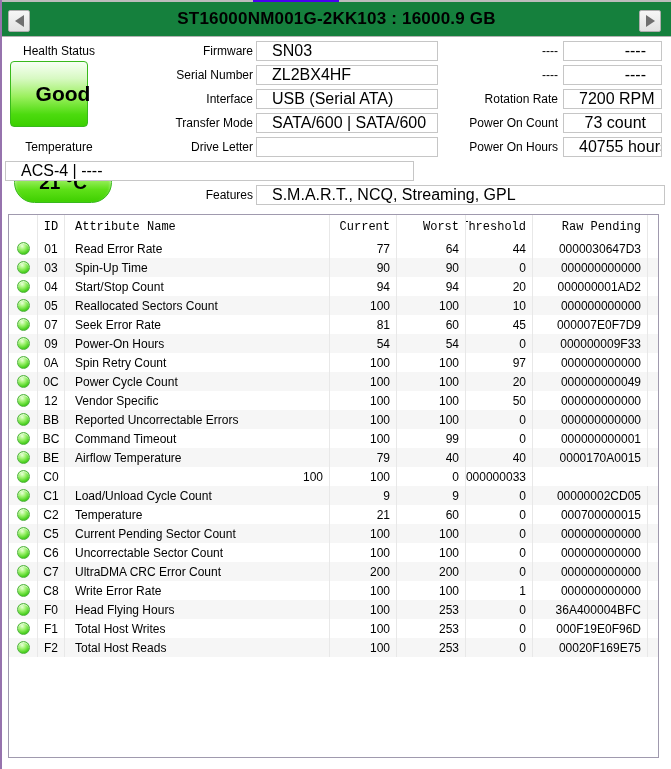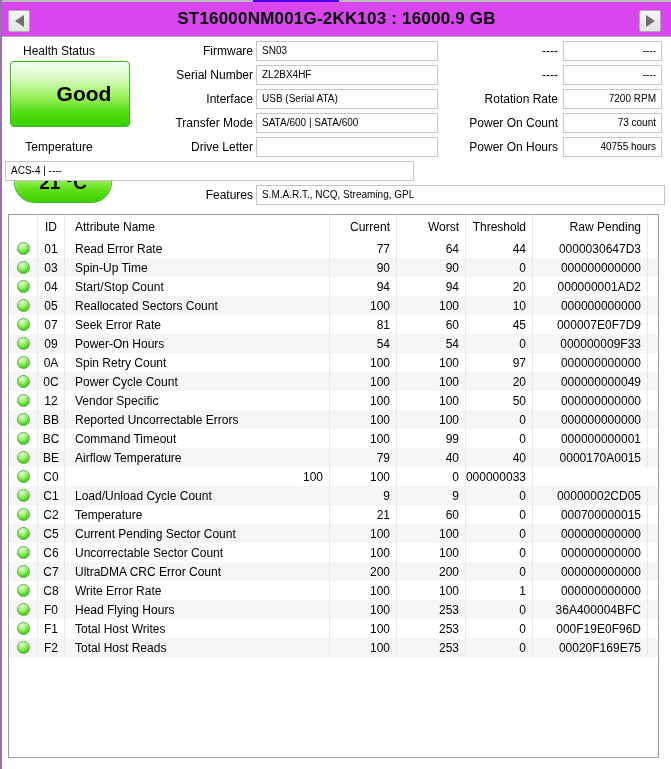--- a/index.html
+++ b/index.html
@@ -5,54 +5,54 @@
   * { margin:0; padding:0; box-sizing:border-box; }
   html,body { width:671px; height:769px; background:#fff; }
   body { font-family:"Liberation Sans","DejaVu Sans",sans-serif; color:#000; position:relative; overflow:hidden; }
   .window { position:absolute; inset:0; border-left:2px solid #9673ad; background:#fff; }
 
   
   .top-line { position:absolute; top:0; left:0; right:0; height:2px; background:#bcbcbc; }
   .top-accent { position:absolute; top:0; left:251px; width:86px; height:2px; background:#4a00f0; }
 
   
-  .titlebar { position:absolute; top:2px; left:0; right:0; height:35px; border-bottom:1px solid #b2b2b2; background:#d946ef; }
+  .titlebar { position:absolute; top:2px; left:0; right:0; height:35px; border-bottom:1px solid #b2b2b2; background:#15803d; }
   .title { position:absolute; left:40px; right:40px; top:0; height:34px; line-height:34px; text-align:center; font-size:17px; font-weight:600; letter-spacing:.2px; }
   .nav-btn { position:absolute; top:8px; width:22px; height:22px; background:linear-gradient(#f6f6f6,#e2e2e2); border:1px solid #aeaeae; border-radius:2px; display:flex; align-items:center; justify-content:center; cursor:pointer; }
   .nav-btn.left { left:6px; } .nav-btn.right { right:10px; }
   .tri-l { width:0; height:0; border-style:solid; border-width:6px 9px 6px 0; border-color:transparent #6f6f6f transparent transparent; }
   .tri-r { width:0; height:0; border-style:solid; border-width:6px 0 6px 9px; border-color:transparent transparent transparent #6f6f6f; }
 
   
   .h-label { position:absolute; left:8px; width:98px; text-align:center; font-size:12px; }
-  .good-btn { position:absolute; left:8px; top:61px; width:120px; height:66px; border:1px solid #38b91c; border-radius:4px;
+  .good-btn { position:absolute; left:8px; top:61px; width:78px; height:66px; border:1px solid #38b91c; border-radius:4px;
     background:linear-gradient(180deg,#f7fff5 0%,#d7f9c2 26%,#9bf05e 54%,#4cdb0e 82%,#3bd000 100%);
     display:flex; align-items:center; justify-content:center; font-size:21px; font-weight:bold; cursor:pointer;padding-left:28px; }
   .temp-pill { position:absolute; left:12px; top:162px; width:98px; height:41px; border:1px solid #38b91c; border-radius:21px;
     background:linear-gradient(180deg,#edffdf 0%,#b4f57d 32%,#5ee018 68%,#3ecf00 100%);
     display:flex; align-items:center; justify-content:center; font-size:19px; font-weight:bold; cursor:pointer;
     box-shadow:inset 0 2px 3px rgba(255,255,255,.7); }
 
   
   .info-grid { position:absolute; top:39px; }
   #info-left { left:0; width:665px; }
   #info-right { left:438px; width:225px; }
   .info-row { display:flex; align-items:center; height:24px; }
   .info-label { font-size:12px; text-align:right; white-space:nowrap; }
   #info-left .info-label { width:251px; }
   #info-right .info-label { width:118px; }
-  .info-box { height:20px; line-height:17px; border:1px solid #c6c6c6; background:#fff; font-size:10px; padding:0 5px; margin-left:3px; white-space:nowrap; overflow:hidden; }
+  .info-box { height:20px; line-height:17px; border:1px solid #c6c6c6; background:#fff; font-size:16px; padding:0 15px; margin-left:3px; white-space:nowrap; overflow:hidden; }
   #info-left .info-box { width:182px; }
   #info-left .info-row:nth-child(6) .info-box, #info-left .info-row:nth-child(7) .info-box { width:409px; }
   #info-right .info-box { width:99px; margin-left:5px; text-align:right; }
 
   
   .smart-table { position:absolute; left:6px; top:214px; width:651px; height:544px; border:1px solid #a09aae; background:#fff; overflow:hidden; }
   .t-header, .t-row { display:grid; grid-template-columns:29px 27px 265px 67px 69px 67px 115px 1fr; align-items:center; font-size:12px; }
-  .t-header { height:24px; background:#fff; }
+  .t-header { height:24px; background:#fff;font-family:Liberation Mono, monospace; }
   .t-row { height:19px; cursor:default; }
   #t-body .t-row:nth-child(even) { background:#f6f6f6; }
   .cell { height:100%; display:flex; align-items:center; border-right:1px solid #e8e8e8; overflow:hidden; white-space:nowrap; }
   .cell.last { border-right:none; }
   .c-center { justify-content:center; }
   .c-left { justify-content:flex-start; padding-left:10px; }
   .c-right { justify-content:flex-end; padding-right:6px; }
   .orb { width:13px; height:13px; border-radius:50%; border:1px solid #4fb23e;
     background:radial-gradient(circle at 38% 28%, #e9ffd9 0%, #9df26e 35%, #49d01d 72%, #2fae0e 100%);
     box-shadow:inset 0 1px 1px rgba(255,255,255,.65); }

